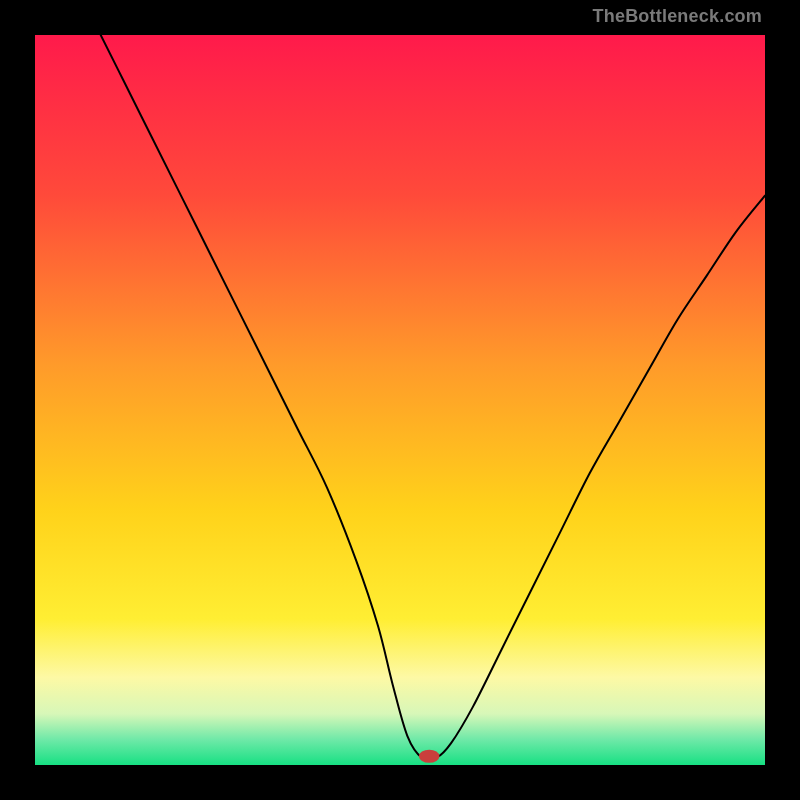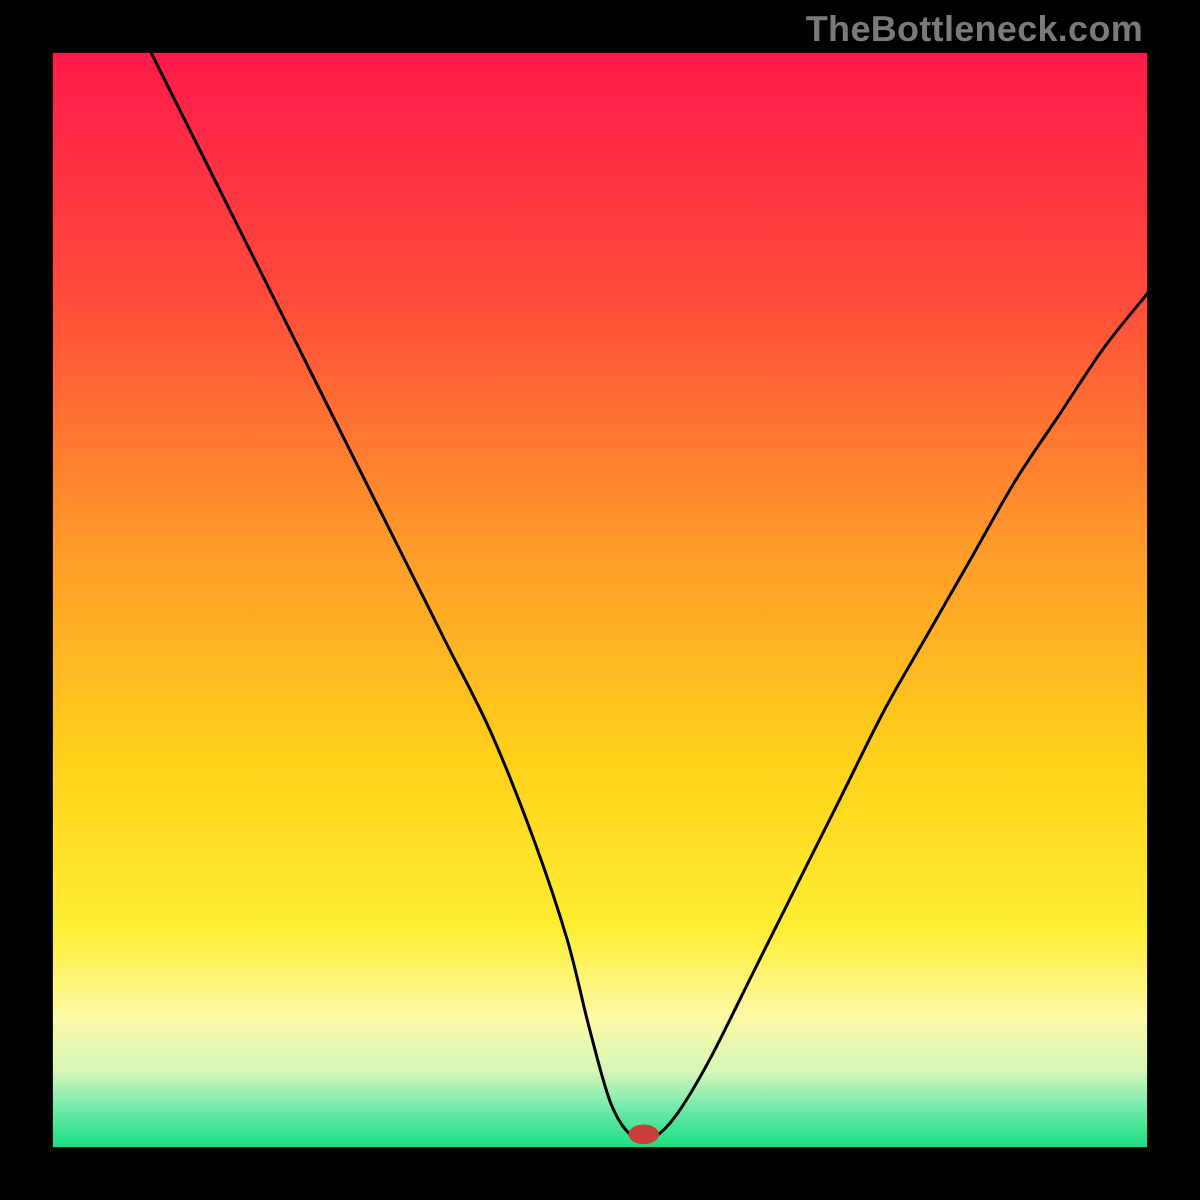--- a/index.html
+++ b/index.html
@@ -25,21 +25,21 @@
     top: 35px;
     width: 730px;
     height: 730px;
     overflow: hidden;
   }
   .watermark {
     position: absolute;
     top: 6px;
     right: 38px;
     color: #7a7a7a;
-    font-size: 24px;
+    font-size: 18px;
     font-weight: 600;
     letter-spacing: 0.2px;
     user-select: none;
   }
   svg { display: block; }
 </style>
 </head>
 <body>
 
 <div class="frame">

